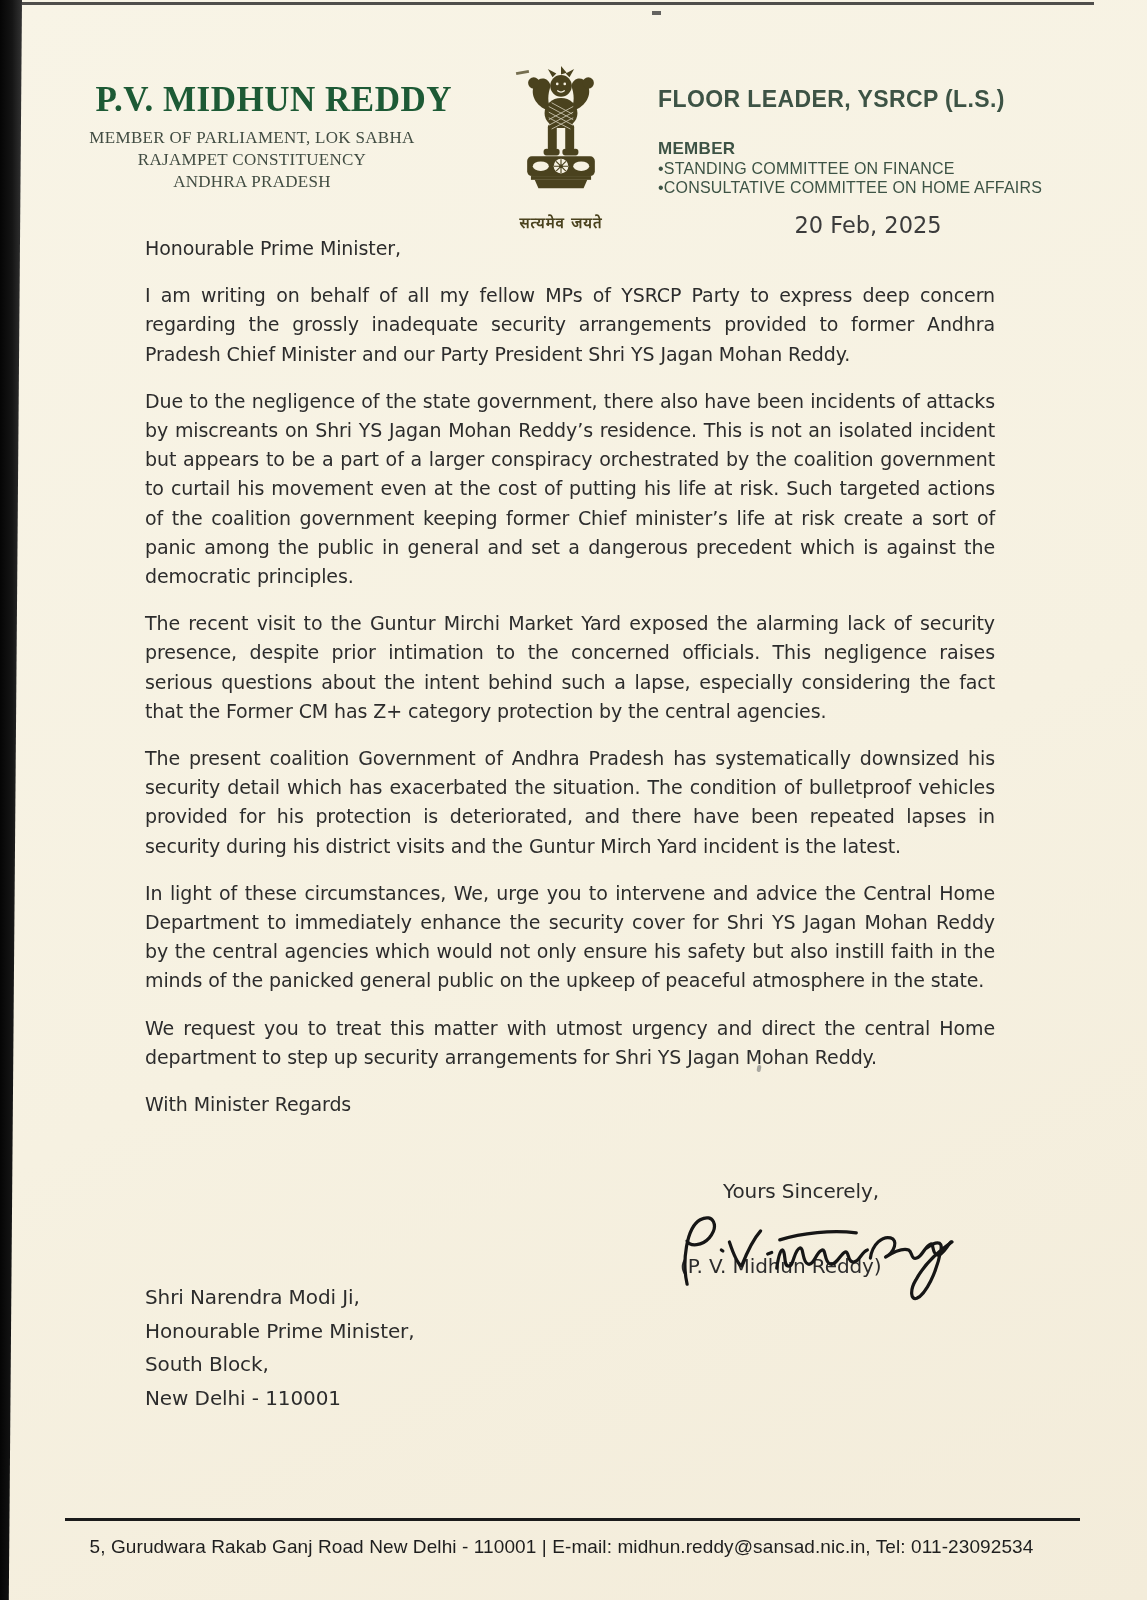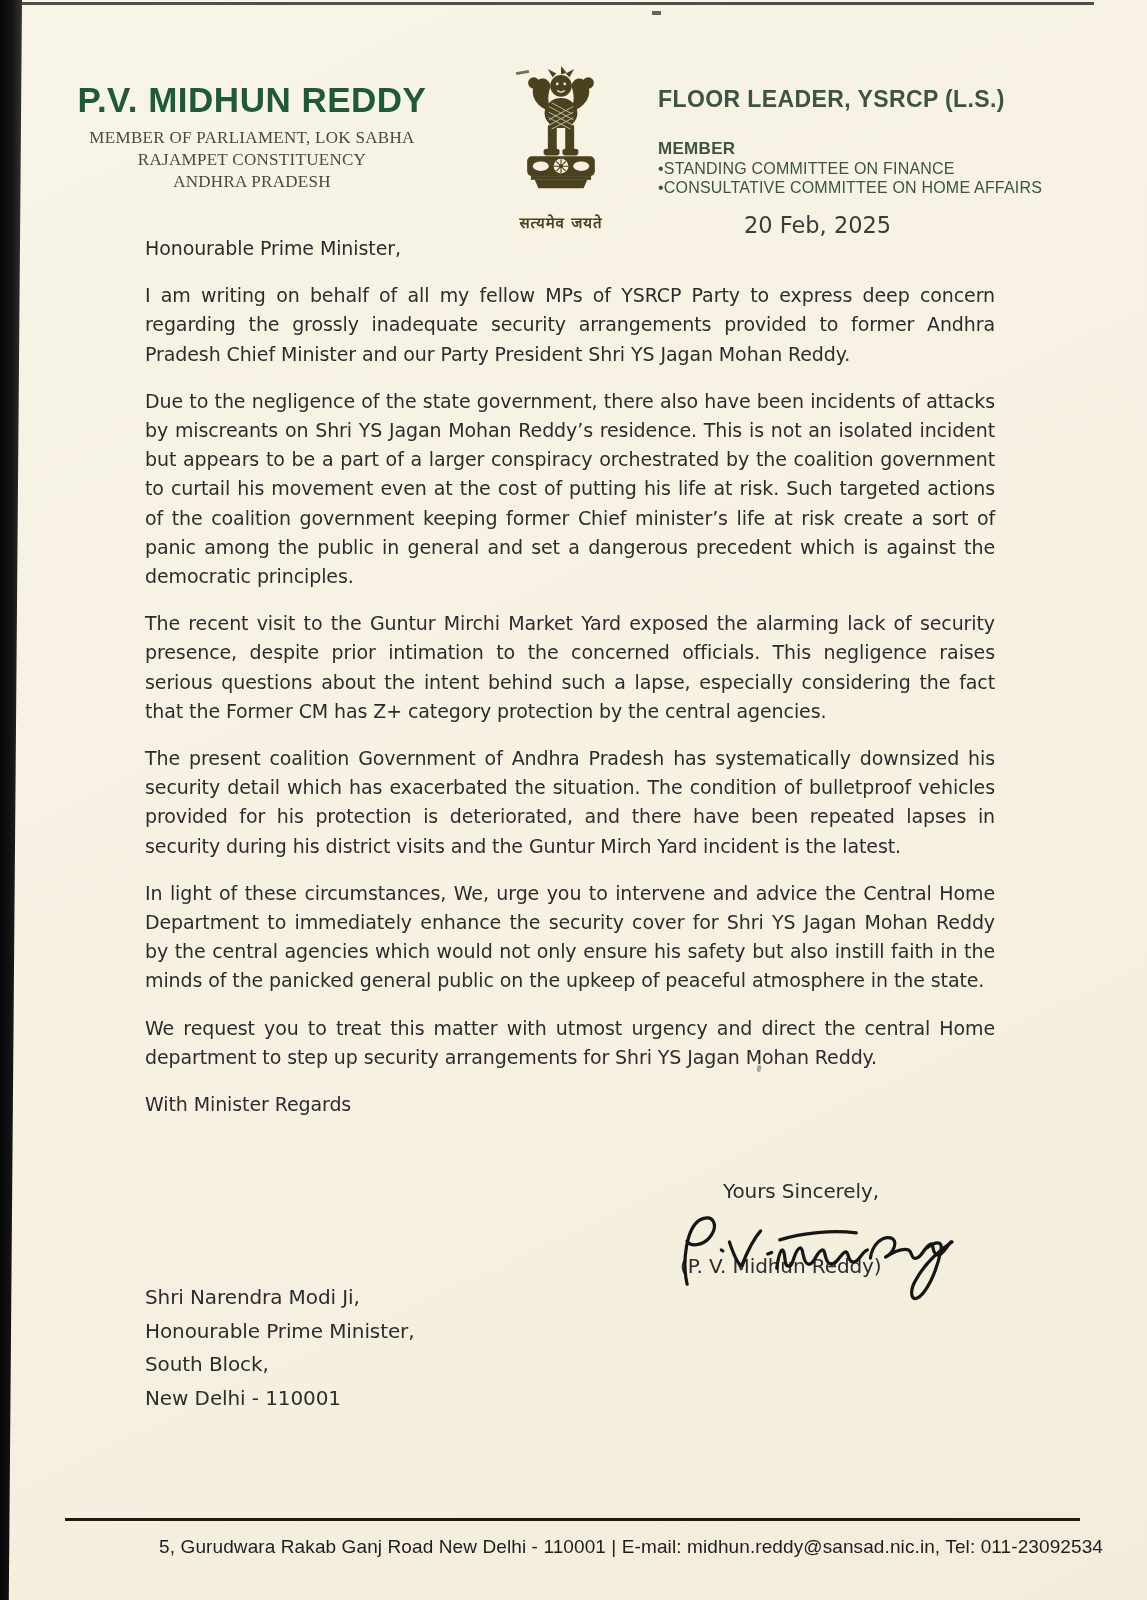--- a/index.html
+++ b/index.html
@@ -13,53 +13,53 @@
     background:linear-gradient(90deg,#050505 0%, #151515 55%, #333 100%);
     clip-path:polygon(0 0,100% 0,40% 100%,0 100%); }
   .top-strip { position:absolute; left:22px; top:2px; width:1072px; height:3px; background:#242424; opacity:.8; }
   .artifact { position:absolute; background:#4a421e; opacity:.75; }
   .artifact.a1 { left:516px; top:71px; width:13px; height:3px; transform:rotate(-10deg); }
   .artifact.a2 { left:652px; top:11px; width:9px; height:4px; background:#333; }
   .artifact.a3 { left:757px; top:1065px; width:4px; height:7px; background:#777; border-radius:2px; transform:rotate(12deg); opacity:.6; }
 
   
   .lh-left { position:absolute; left:52px; top:80px; width:400px; text-align:center; }
-  .lh-name { font-family:Liberation Sans, sans-serif; font-weight:bold; font-size:35px;
-    color:#1d5a35; letter-spacing:.5px; white-space:nowrap; }
+  .lh-name { font-family:Liberation Serif, serif; font-weight:bold; font-size:35px;
+    color:#1d5a35; letter-spacing:.5px; white-space:nowrap;text-align:right; }
   .lh-subs { margin-top:7px; font-family:Liberation Serif, serif; font-size:17px;
     color:#414c42; line-height:22px; letter-spacing:.3px; }
   .emblem-wrap { position:absolute; left:502px; top:66px; width:118px; text-align:center; }
   .emblem-svg { width:94px; height:128px; display:block; margin:0 auto; }
   .motto { margin-top:18px; font-size:15px; font-weight:bold; color:#4a421e; letter-spacing:1px; }
   .lh-right { position:absolute; left:658px; top:86px; width:470px;
     font-family:"Liberation Sans", sans-serif; color:#3d5345; }
   .lh-title { font-size:23px; font-weight:bold; letter-spacing:.4px; }
   .lh-member { margin-top:26px; font-size:17px; font-weight:bold; letter-spacing:.3px; }
   .lh-comm { font-size:16px; line-height:19px; letter-spacing:.2px; }
 
-  .date { position:absolute; left:744px; top:212px; width:248px; text-align:left;
+  .date { position:absolute; left:744px; top:212px; width:248px; text-align:center;
     font-size:22.5px; color:#3b3b3b; }
 
   
   .content { position:absolute; left:145px; top:234px; width:850px;
     font-size:19px; line-height:29.2px; color:#2c2c2c; letter-spacing:-.1px; }
   .content p { margin:0 0 18px 0; text-align:justify; }
   .content p.nojust { text-align:left; }
   .regards { margin-bottom:0 !important; }
 
   .closing-block { position:relative; margin-top:58px; height:104px; }
   .sincerely { padding-left:578px; font-size:20px; color:#2c2c2c; }
   .typed-name { margin-top:46px; padding-left:535px; font-size:20px; color:#2c2c2c; }
   .sig-svg { position:absolute; left:528px; top:20px; width:282px; height:112px; pointer-events:none; }
 
   .recipient { font-size:20px; line-height:33.5px; color:#2c2c2c; }
 
   
   .footer-rule { position:absolute; left:65px; top:1518px; width:1015px; height:3px; background:#1b1b1b; }
-  .footer-text { position:absolute; left:60px; top:1536px; width:1043px; text-align:right;
+  .footer-text { position:absolute; left:40px; top:1536px; width:1043px; text-align:center;
     font-family:"Liberation Sans", sans-serif; font-size:19px; color:#1e1e1e; letter-spacing:.1px; }
 </style>
 </head>
 <body>
 
 <div class="page">
 
   <div class="left-strip"></div>
   <div class="top-strip"></div>
   <div class="artifact a1"></div>

